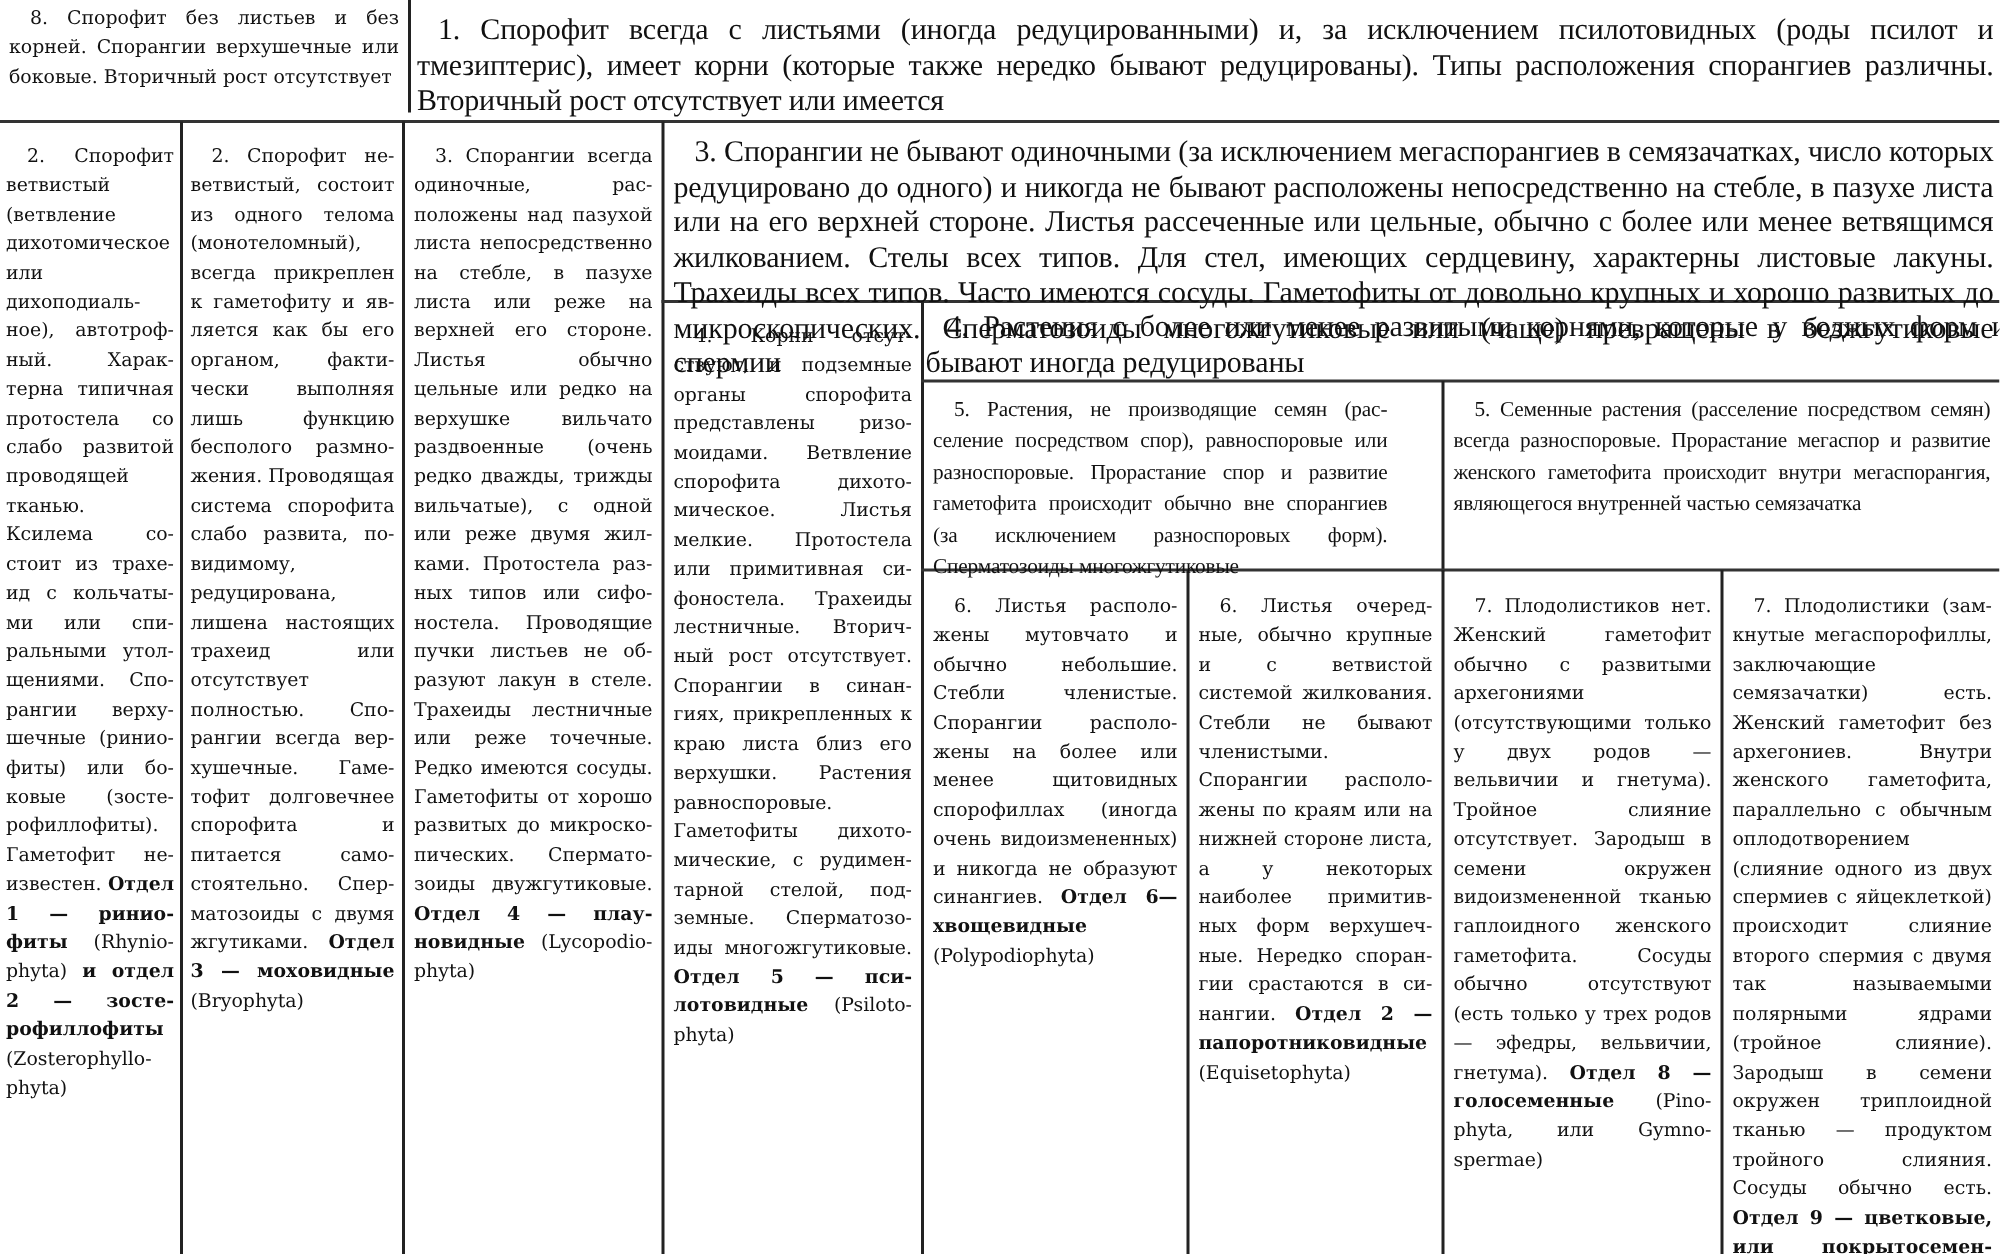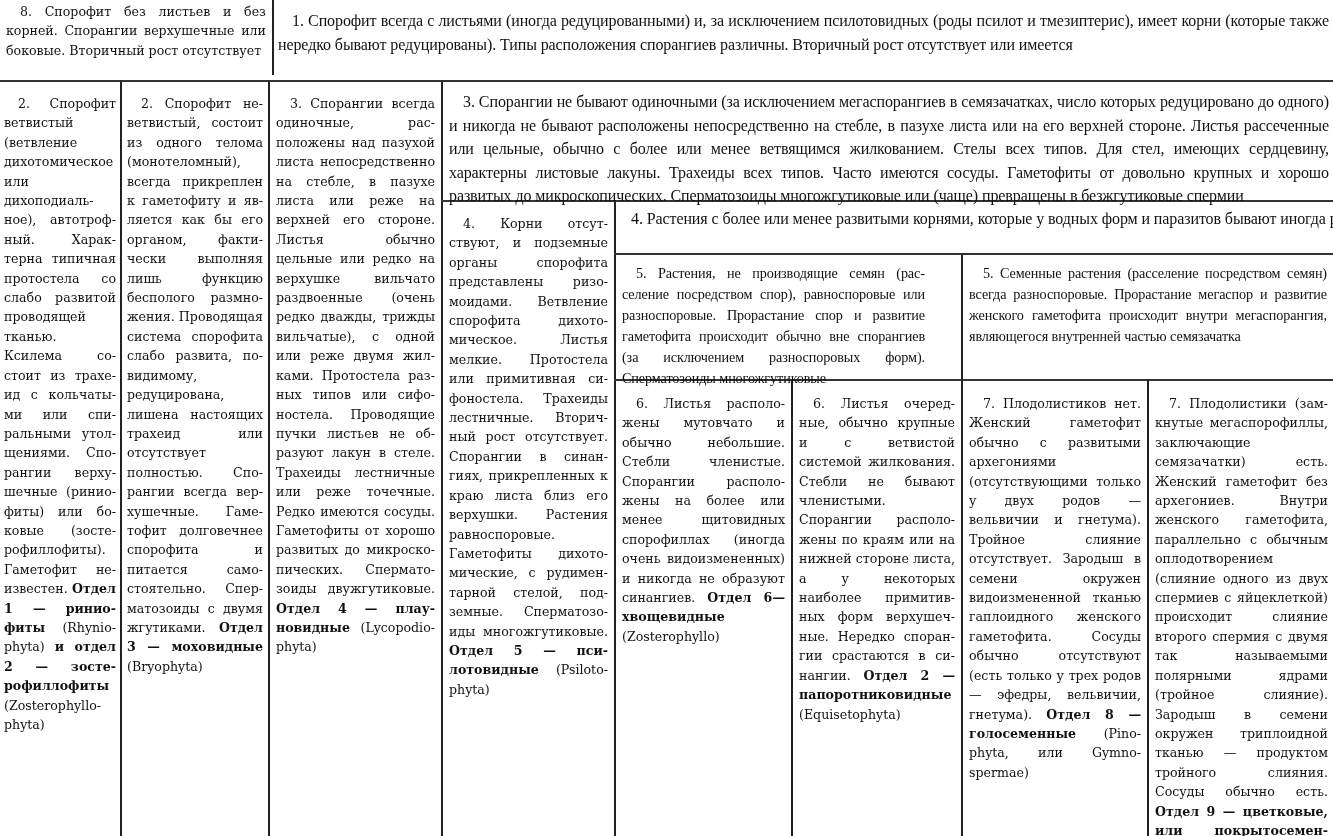--- a/index.html
+++ b/index.html
@@ -1,19 +1,19 @@
 <!DOCTYPE html>
 <html><head>
 <meta charset="utf-8">
 <style>
   html, body { margin:0; padding:0; background:#ffffff; }
   body { width:1333px; height:836px; position:relative; overflow:hidden; color:#111; }
   .cell { position:absolute; box-sizing:border-box; padding:4px 6px; text-align:justify; hyphens:manual; }
   .serif { font-family:"DejaVu Serif", serif; font-size:12.6px; line-height:19.4px; }
-  .cond { font-family:"Liberation Serif", serif; font-size:16px; line-height:23.5px; letter-spacing:-0.1px; }
+  .cond { font-family:"Liberation Serif", serif; font-size:20px; line-height:23.5px; letter-spacing:-0.1px; }
   .cell p { margin:0; text-indent:14px; }
   .b { font-weight:bold; }
   .vl { position:absolute; width:1.6px; background:#222; }
   .hl { position:absolute; height:1.8px; background:#333; }
 </style>
 </head>
 <body>
 
 <div class="vl" style="left:272px;top:0;height:75px;"></div>
 <div class="hl" style="left:0;top:80px;width:1333px;"></div>
@@ -62,21 +62,21 @@
 
 <div class="cell cond" style="left:616px;top:255px;width:314px;height:124px;padding:8px 5px 2px 6px;font-size:14.2px;line-height:21px;">
   <p>5. Растения, не производящие семян (рас­селение посредством спор), равноспоровые или разноспоровые. Прорастание спор и раз­витие гаметофита происходит обычно вне спорангиев (за исключением разноспоровых форм). Сперматозоиды многожгутиковые</p>
 </div>
 
 <div class="cell cond" style="left:963px;top:255px;width:370px;height:124px;padding:8px 6px 16px 6px;font-size:14.2px;line-height:21px;">
   <p>5. Семенные растения (расселение посред­ством семян) всегда разноспоровые. Прора­стание мегаспор и развитие женского гамето­фита происходит внутри мегаспорангия, явля­ющегося внутренней частью семязачатка</p>
 </div>
 
 <div class="cell serif" style="left:616px;top:382px;width:175px;height:454px;padding:12px 6px 4px 6px;">
-  <p><span>6. Листья располо­жены мутовчато и обычно небольшие. Стебли членистые. Спорангии располо­жены на более или менее щитовидных спорофиллах (иногда очень видоизменен­ных) и никогда не образуют синангиев.</span> <span class="b">Отдел 6— хвощевид­ные</span> <span>(Zosterophyllo)</span></p>
+  <p><span>6. Листья располо­жены мутовчато и обычно небольшие. Стебли членистые. Спорангии располо­жены на более или менее щитовидных спорофиллах (иногда очень видоизменен­ных) и никогда не образуют синангиев.</span> <span class="b">Отдел 6— хвощевид­ные</span> <span>(Polypodiophyta)</span></p>
 </div>
 
 <div class="cell serif" style="left:793px;top:382px;width:168px;height:454px;padding:12px 6px 4px 6px;">
   <p><span>6. Листья очеред­ные, обычно круп­ные и с ветвистой системой жилкова­ния. Стебли не бы­вают членистыми. Спорангии располо­жены по краям или на нижней стороне листа, а у некоторых наиболее примитив­ных форм верхушеч­ные. Нередко споран­гии срастаются в си­нангии.</span> <span class="b">Отдел 2 — папоротниковидные</span> <span>(Equisetophyta)</span></p>
 </div>
 
 <div class="cell serif" style="left:963px;top:382px;width:184px;height:454px;padding:12px 6px 4px 6px;">
   <p><span>7. Плодолистиков нет. Женский гамето­фит обычно с раз­витыми архегония­ми (отсутствующими только у двух родов — вельвичии и гнету­ма). Тройное слияние отсутствует. Заро­дыш в семени окру­жен видоизмененной тканью гаплоидного женского гаметофи­та. Сосуды обычно от­сутствуют (есть толь­ко у трех родов — эфедры, вельвичии, гнетума).</span> <span class="b">Отдел 8 — голосеменные</span> <span>(Pino­phyta, или Gymno­spermae)</span></p>
 </div>
 

